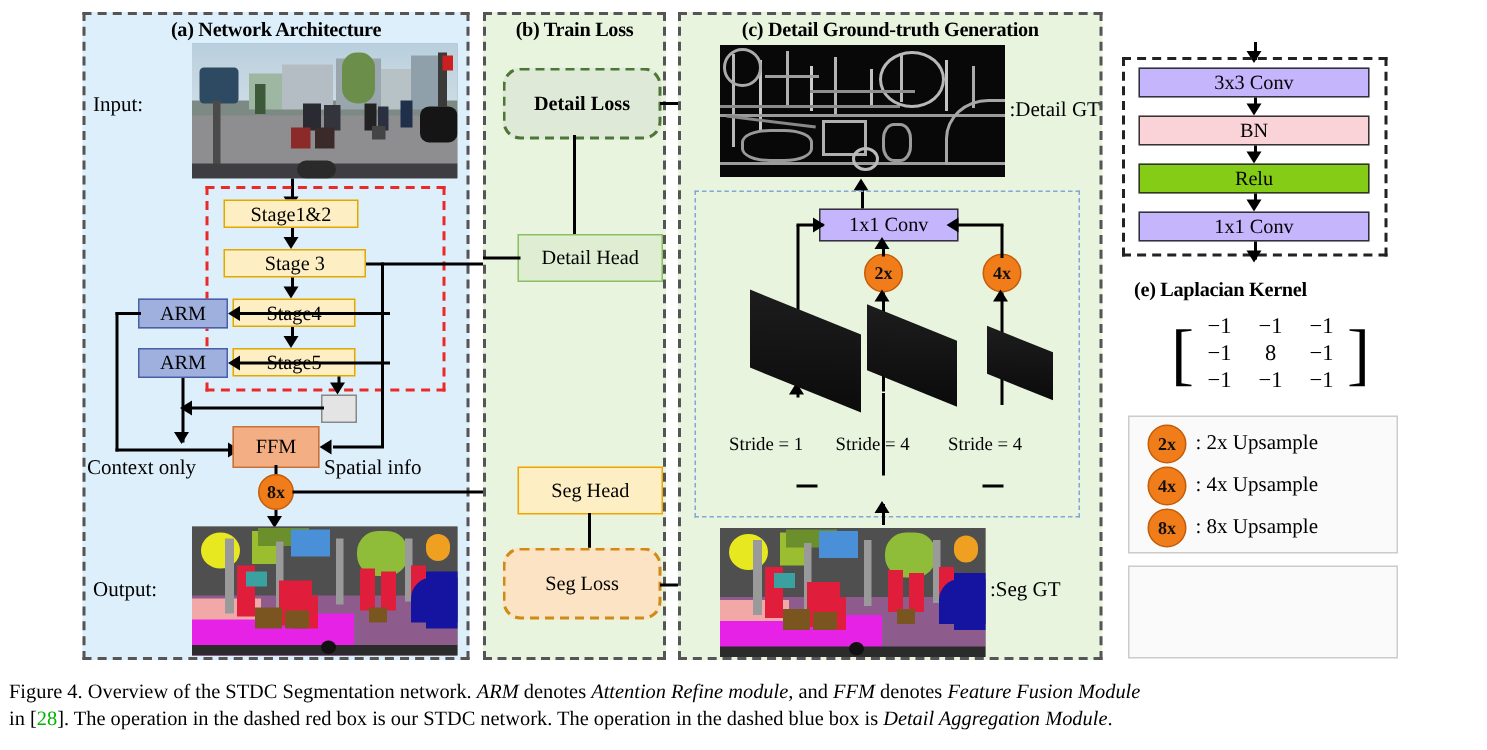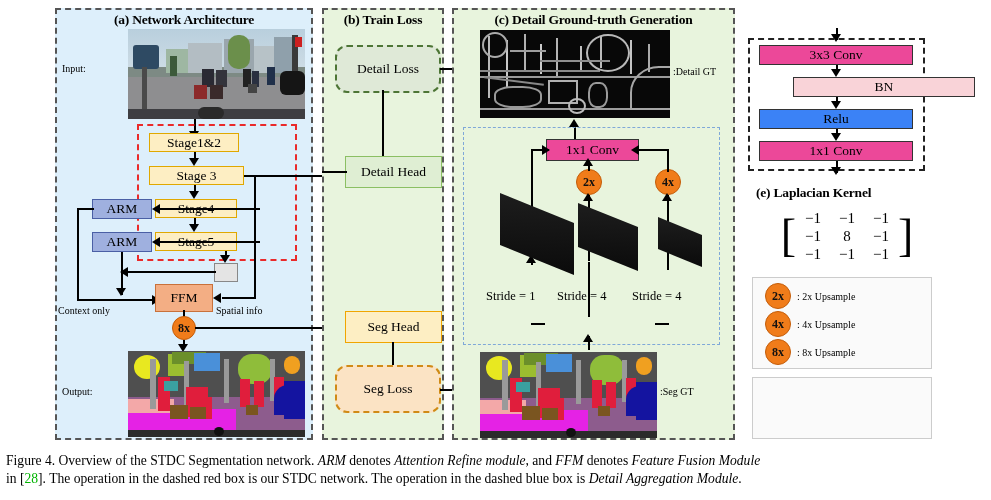--- a/index.html
+++ b/index.html
@@ -13,23 +13,23 @@
 
   .panel-title{font-weight:bold;font-size:13.5px;text-align:center;letter-spacing:-0.2px;}
 
   
   .box{border:1.3px solid #3a3a3a;display:flex;align-items:center;justify-content:center;
        font-size:13.5px;line-height:1;text-align:center;white-space:nowrap;}
   .box-stage{background:#fdeec3;border:1.3px solid #e0a800;}
   .box-arm{background:#9fb0df;border:1.3px solid #4a5fa5;}
   .box-ffm{background:#f3ae84;border:1.3px solid #c8713b;}
   .box-grey{background:#e4e4e4;border:1.3px solid #888;}
-  .box-conv{background:#ec4899;border:1.3px solid #333;}
+  .box-conv{background:#c4b5fd;border:1.3px solid #333;}
   .box-bn{background:#f9d3d8;border:1.3px solid #333;}
-  .box-relu{background:#3b82f6;border:1.3px solid #333;}
+  .box-relu{background:#84cc16;border:1.3px solid #333;}
   .box-detailhead{background:#dfeed3;border:1.5px solid #8bbf63;}
   .box-seghead{background:#fdeec3;border:1.5px solid #f0a500;}
   .box-detailloss{background:#dfe9d7;border:2.5px dashed #4d7535;border-radius:12px;}
   .box-segloss{background:#fbe3c4;border:2.5px dashed #d08a16;border-radius:12px;}
   .box-lap{background:#fdeec3;border:1.3px solid #333;}
 
   
   .ln{background:#000;}
   .hline{height:2.4px;}
   .vline{width:2.4px;}
@@ -42,21 +42,21 @@
   
   .dash-red{border:2px dashed #ea2a2a;}
   .dash-blue{border:1.6px dashed #7fa8d8;}
   .dash-black{border:2px dashed #222;}
 
   
   .circ{border-radius:50%;background:#f07c1a;border:1.2px solid #c45c08;
         display:flex;align-items:center;justify-content:center;
         font-size:12px;font-weight:600;color:#111;}
 
-  .lbl{font-size:10px;white-space:nowrap;}
+  .lbl{font-size:14px;white-space:nowrap;}
   .lbl-sm{font-size:12.5px;white-space:nowrap;}
 
   
   .legend-box{background:#fafafa;border:1px solid #ccc;}
   .legend-row{display:flex;align-items:center;gap:6px;height:28px;padding-left:12px;}
   .swatch{width:26px;height:22px;}
   .sw-green{background:#dfeed3;border:1.6px dashed #9ab48a;}
   .sw-blue{background:#e0f1fb;border:1.6px dashed #9ab8cc;}
 
   
@@ -200,21 +200,21 @@
     <i style="left:36px;top:30px;width:14px;height:10px;background:#3aa0a0;"></i>
     <i style="left:86px;top:76px;width:10px;height:9px;background:#111;border-radius:50%;"></i>
   </div>
 
   <div class="abs lbl" style="left:62px;top:63px;">Input:</div>
   <div class="abs lbl" style="left:62px;top:386px;">Output:</div>
 
   <div class="abs panel-green" style="left:322px;top:8px;width:122px;height:432px;"></div>
   <div class="abs panel-title" style="left:324px;top:12px;width:118px;">(b) Train Loss</div>
 
-  <div class="abs box box-detailloss" style="left:335px;top:45px;width:106px;height:48px;">Detail Loss</div>
+  <div class="abs box box-detailloss" style="left:335px;top:45px;width:106px;height:48px;font-weight:bold;">Detail Loss</div>
   <div class="abs ln vline" style="left:382px;top:90px;height:68px;"></div>
   <div class="abs box box-detailhead" style="left:345px;top:156px;width:97px;height:32px;">Detail Head</div>
   <div class="abs ln hline" style="left:322px;top:171px;width:25px;"></div>
 
   <div class="abs box box-seghead" style="left:345px;top:311px;width:97px;height:32px;">Seg Head</div>
   <div class="abs ln vline" style="left:392px;top:342px;height:24px;"></div>
   <div class="abs box box-segloss" style="left:335px;top:365px;width:106px;height:48px;">Seg Loss</div>
 
   <div class="abs ln hline" style="left:440px;top:68px;width:67px;"></div>
 
@@ -322,21 +322,21 @@
 
   <div class="abs ln vline" style="left:836px;top:28px;height:12px;"></div>
   <div class="abs ar-d" style="left:831px;top:34px;"></div>
 
   <div class="abs dash-black" style="left:748px;top:38px;width:177px;height:133px;"></div>
 
   <div class="abs box box-conv" style="left:759px;top:45px;width:154px;height:20px;">3x3 Conv</div>
   <div class="abs ln vline" style="left:836px;top:65px;height:6px;"></div>
   <div class="abs ar-d" style="left:831px;top:69px;"></div>
 
-  <div class="abs box box-bn" style="left:759px;top:77px;width:182px;height:20px;margin-left:34px;">BN</div>
+  <div class="abs box box-bn" style="left:759px;top:77px;width:154px;height:20px;">BN</div>
   <div class="abs ln vline" style="left:836px;top:97px;height:6px;"></div>
   <div class="abs ar-d" style="left:831px;top:101px;"></div>
 
   <div class="abs box box-relu" style="left:759px;top:109px;width:154px;height:20px;">Relu</div>
   <div class="abs ln vline" style="left:836px;top:129px;height:6px;"></div>
   <div class="abs ar-d" style="left:831px;top:133px;"></div>
 
   <div class="abs box box-conv" style="left:759px;top:141px;width:154px;height:20px;">1x1 Conv</div>
   <div class="abs ln vline" style="left:836px;top:161px;height:12px;"></div>
   <div class="abs ar-d" style="left:831px;top:167px;"></div>

